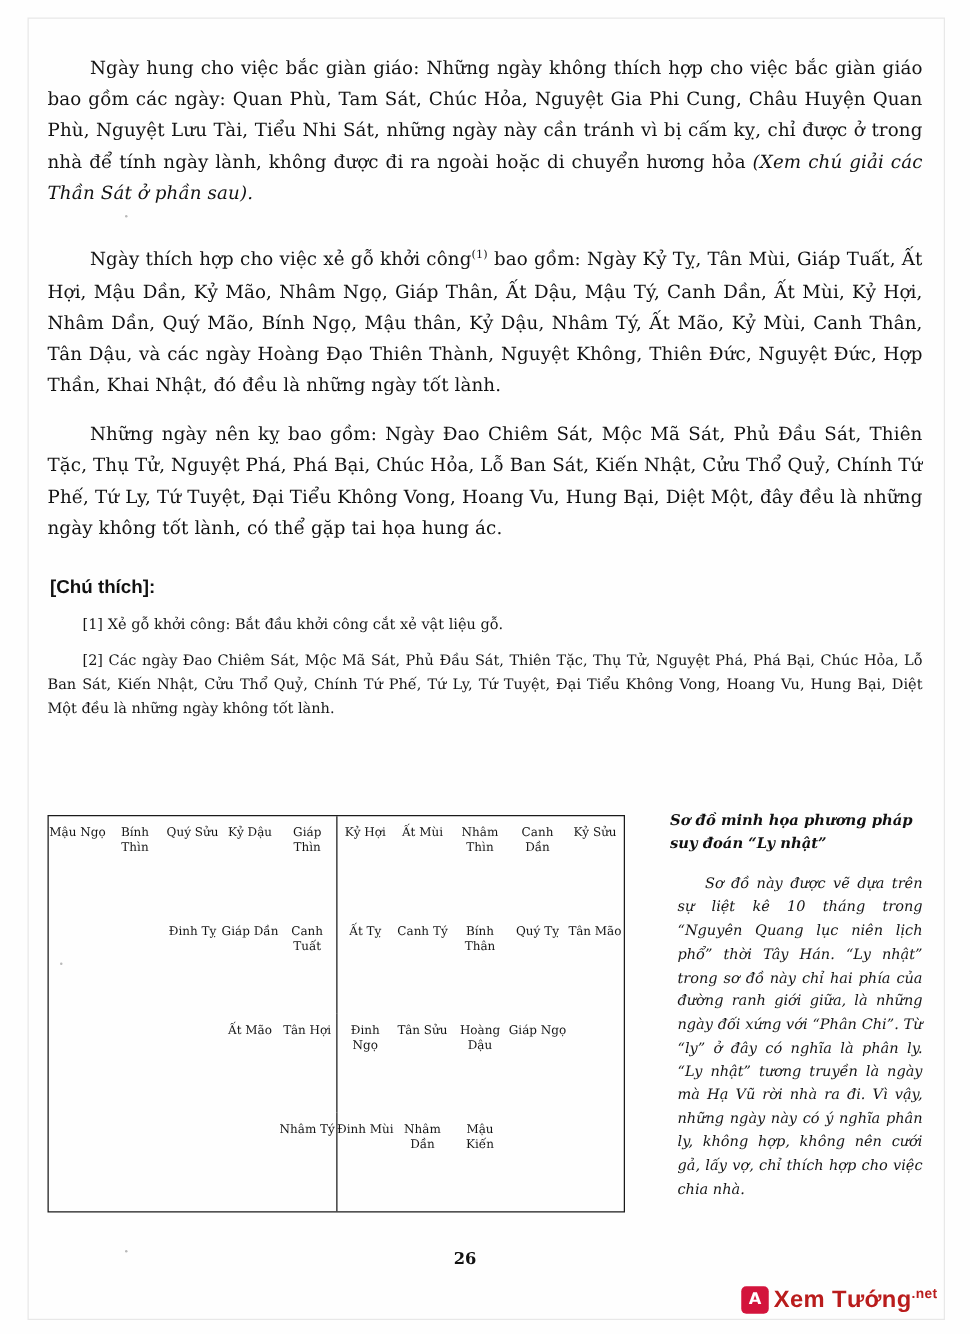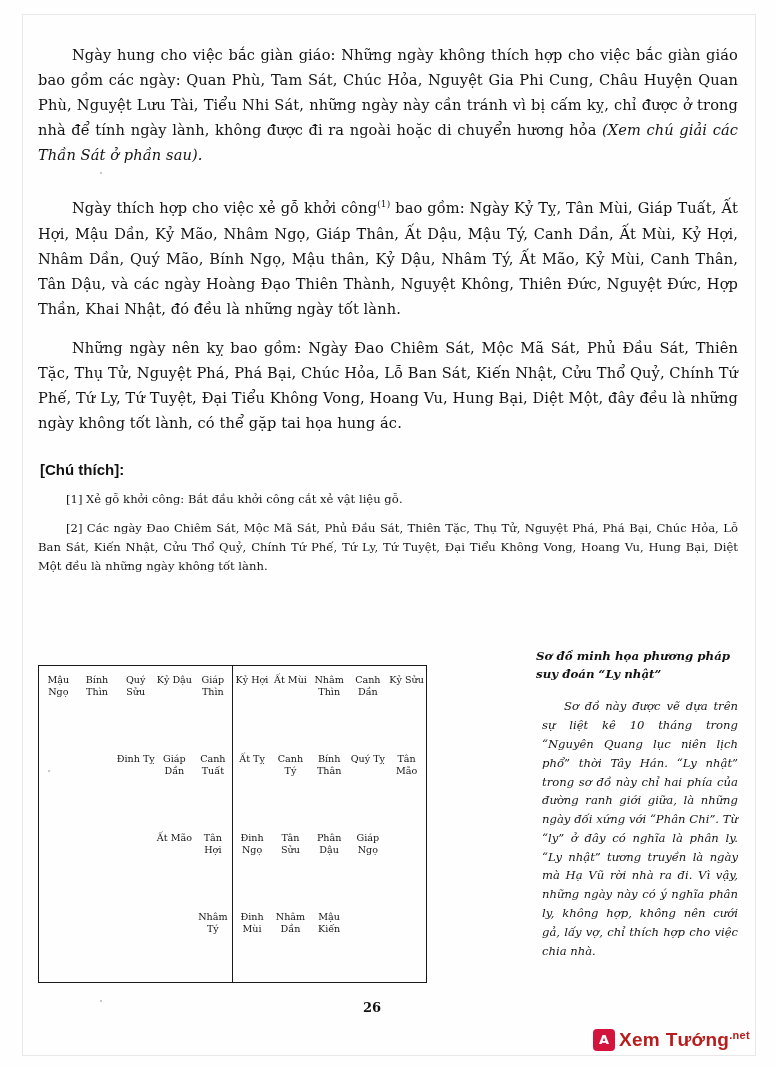--- a/index.html
+++ b/index.html
@@ -73,22 +73,22 @@
   
   .lower {
     position: absolute;
     left: 38px;
     top: 648px;
     width: 706px;
   }
   .grid-wrap {
     position: absolute;
     left: 0;
-    top: 17px;
-    width: 389px;
+    top: 4px;
+    width: 462px;
     height: 318px;
     border: 1.6px solid #1a1a1a;
     box-sizing: border-box;
   }
   table.chart {
     width: 100%;
     height: 100%;
     border-collapse: collapse;
     table-layout: fixed;
   }
@@ -238,21 +238,21 @@
           <td><span class="cellpair"><span>Tân Mão</span></span></td>
         </tr>
         <tr>
           <td></td>
           <td></td>
           <td></td>
           <td><span class="cellpair"><span>Ất Mão</span></span></td>
           <td class="dvline"><span class="cellpair"><span>Tân Hợi</span></span></td>
           <td><span class="cellpair"><span>Đinh Ngọ</span></span></td>
           <td><span class="cellpair"><span>Tân Sửu</span></span></td>
-          <td><span class="cellpair"><span>Phân Dậu</span></span></td>
+          <td><span class="cellpair"><span>Hoàng Dậu</span></span></td>
           <td><span class="cellpair"><span>Giáp Ngọ</span></span></td>
           <td></td>
         </tr>
         <tr>
           <td></td>
           <td></td>
           <td></td>
           <td></td>
           <td class="dvline"><span class="cellpair"><span>Nhâm Tý</span></span></td>
           <td><span class="cellpair"><span>Đinh Mùi</span></span></td>

